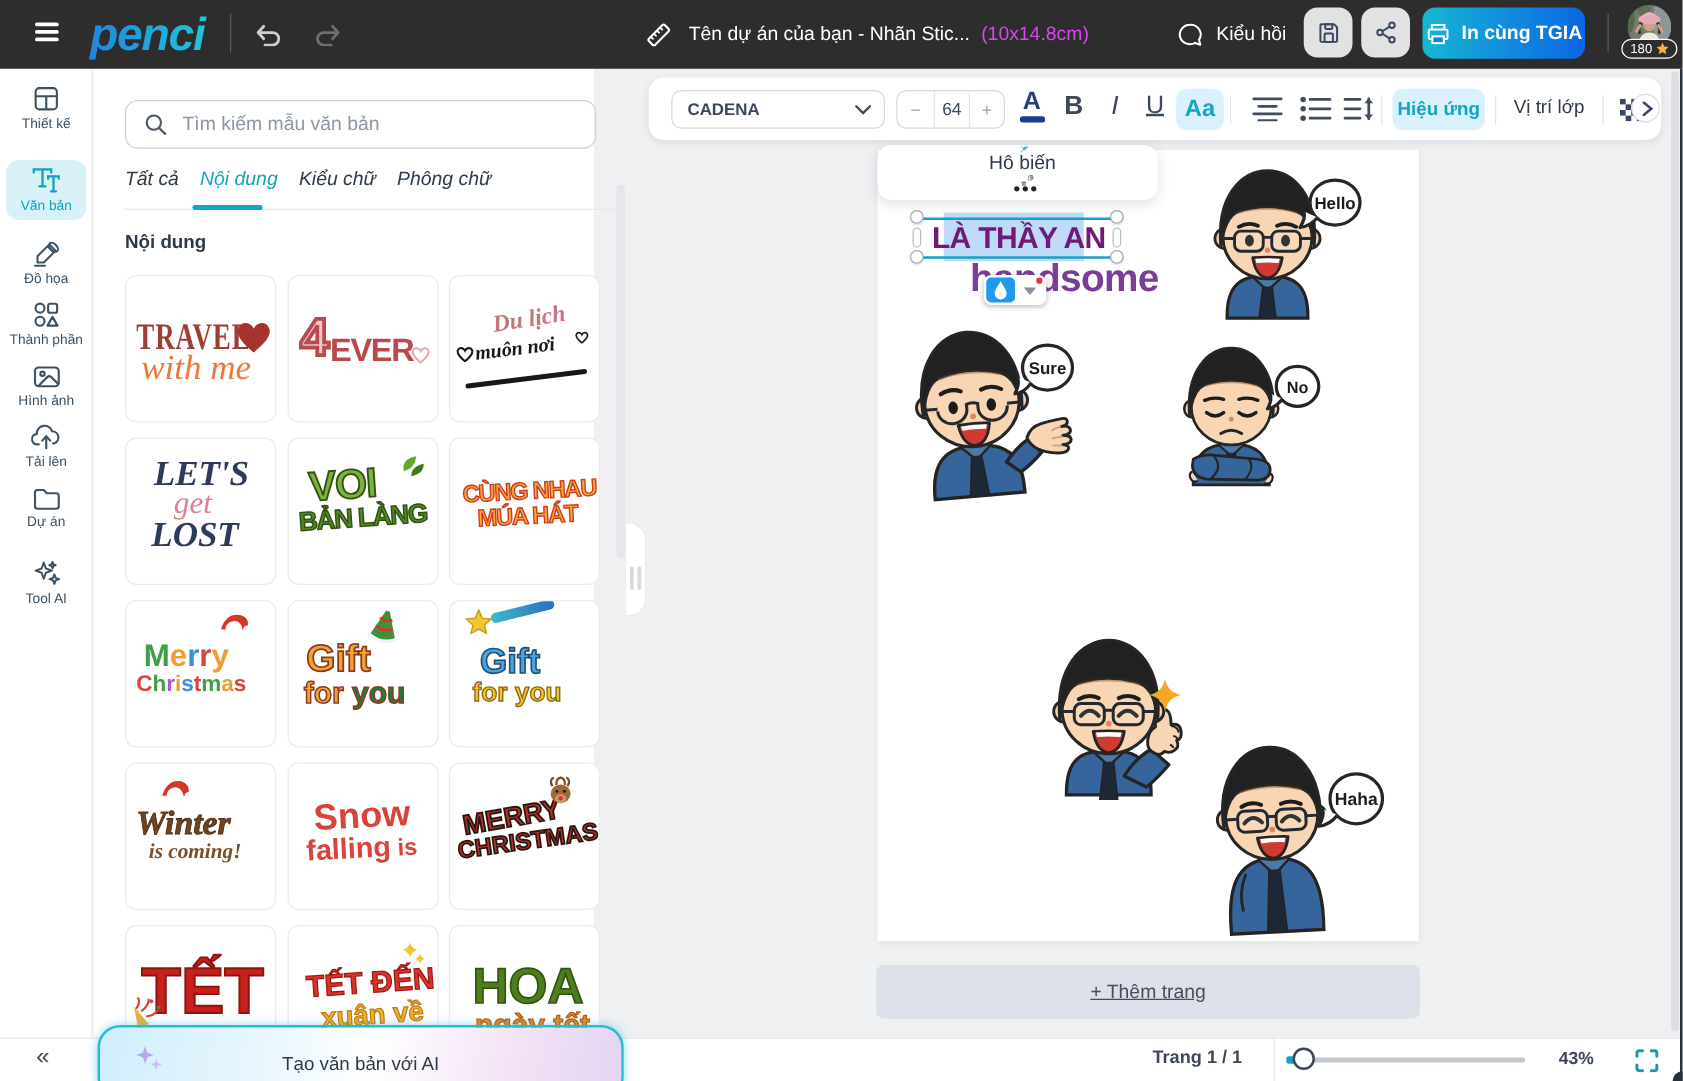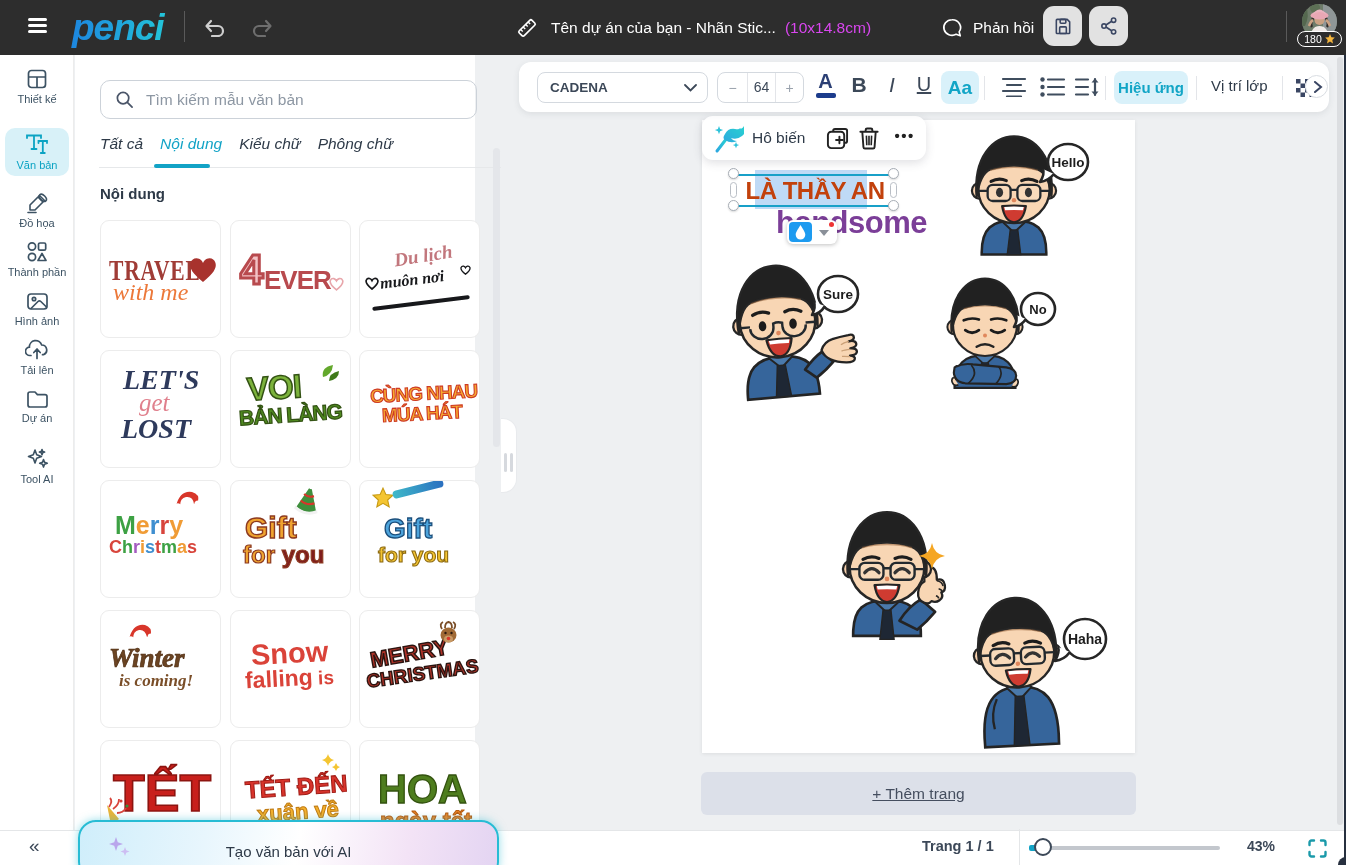--- a/index.html
+++ b/index.html
@@ -47,27 +47,27 @@
   #sizesel { position:absolute; left:198px; top:10px; width:87px; height:31px; border:1px solid #d4d9df; border-radius:8px; display:flex; align-items:center; font-size:14px; color:#3c4858; }
   .tbdiv { position:absolute; top:14px; width:1px; height:24px; background:#e3e5e9; }
   .tealbtn { position:absolute; top:9px; height:33px; background:#d9f1fa; border-radius:8px; color:#12a5c6; display:flex; align-items:center; justify-content:center; }
   #page { position:absolute; left:702px; top:120px; width:433px; height:633px; background:#fff; box-shadow:0 1px 4px rgba(0,0,0,.08); z-index:2; }
   #addpage { position:absolute; left:701px; top:772px; width:435px; height:43px; background:#dce0e9; border-radius:6px; display:flex; align-items:center; justify-content:center; color:#454e5f; font-size:15.5px; z-index:2;text-decoration:underline; }
   
   #rscroll { position:absolute; left:1337px; top:57px; width:6px; height:768px; background:#dcdee1; border-radius:3px; z-index:3; }
   #redge { position:absolute; left:1344px; top:55px; width:2px; height:810px; background:#27303f; z-index:60; }
   #rcorner { position:absolute; left:1338px; top:857px; width:8px; height:8px; background:#27303f; border-radius:8px 0 0 0; z-index:61; }
   
-  #hobien { position:absolute; left:702px; top:116px; width:224px; height:44px; background:#fff; border-radius:11px; box-shadow:0 3px 10px rgba(60,64,80,.16); z-index:10; display:flex; align-items:center; }
+  #hobien { position:absolute; left:702px; top:116px; width:224px; height:44px; background:#fff; border-radius:11px; box-shadow:0 3px 10px rgba(60,64,80,.16); z-index:10; display:flex; align-items:center;flex-direction:column; }
   
   .selline { position:absolute; left:734px; width:160px; height:1.6px; background:#18a0c8; z-index:6; }
   .handle { position:absolute; width:11px; height:11px; border-radius:50%; background:#fff; border:1.4px solid #a7adb5; box-shadow:0 1px 2px rgba(0,0,0,.15); z-index:8; }
   .sidepill { position:absolute; width:7px; height:16px; border-radius:4px; background:#fff; border:1.2px solid #b9bec5; z-index:7; }
   #highlight { position:absolute; left:755px; top:170px; width:112px; height:39px; background:#a9cef3; opacity:.75; z-index:4; }
-  #seltext { position:absolute; left:740px; top:177px; width:150px; white-space:nowrap; text-align:center; font-size:24px; font-weight:bold; color:#c2410c; letter-spacing:-.5px; z-index:5; }
+  #seltext { position:absolute; left:740px; top:177px; width:150px; white-space:nowrap; text-align:center; font-size:24px; font-weight:bold; color:#701a75; letter-spacing:-.5px; z-index:5; }
   #purptext { position:absolute; left:774px; top:205px; width:155px; white-space:nowrap; text-align:center; font-size:31px; font-weight:bold; color:#7b3e98; letter-spacing:-.5px; z-index:5; }
   #colorchip { position:absolute; left:787px; top:220px; width:50px; height:24px; background:#fff; border-radius:6px; box-shadow:0 1px 4px rgba(0,0,0,.25); z-index:9; }
   #colorchip .blue { position:absolute; left:2px; top:2px; width:23px; height:20px; background:#1d9bf0; border-radius:4px; }
   #colorchip .tri { position:absolute; right:8px; top:10px; width:0; height:0; border-left:5px solid transparent; border-right:5px solid transparent; border-top:6px solid #8a9099; }
   #colorchip .dot { position:absolute; right:3px; top:2px; width:5px; height:5px; border-radius:50%; background:#e33; }
   
   #bottombar { position:absolute; left:0; top:830px; width:1346px; height:35px; background:#fff; border-top:1px solid #e4e6e8; z-index:35; }
   #pageinfo { position:absolute; left:922px; top:7px; font-size:14.5px; font-weight:bold; color:#3c4858; }
   #bb-div { position:absolute; left:1019px; top:-2px; width:1px; height:38px; background:#e4e6e8; }
   #ztrack { position:absolute; left:1033px; top:15px; width:187px; height:4px; background:#c3c7cd; border-radius:2px; }
@@ -117,38 +117,46 @@
           <path d="M6.5 8.5 v3 M10 8.5 v3 M13.5 8.5 v3 M17 8.5 v3" stroke="#fff" stroke-width="1.4"></path>
         </g>
       </svg>
     <span>Tên dự án của bạn - Nhãn Stic...</span>
       <span class="dim">(10x14.8cm)</span>
   </div>
   <div id="feedback">
     <svg width="22" height="22" viewBox="0 0 24 24" style="margin-right:10px">
         <path d="M12 3 a9 8.5 0 1 0 4.5 15.9 L21 20.5 l-1.2-4.3 A9 8.5 0 0 0 12 3 Z" fill="none" stroke="#fff" stroke-width="1.8" stroke-linejoin="round"></path>
       </svg>
-    <span>Phản hồi</span>
+    <span>Kiểu hồi</span>
   </div>
   <div class="graybtn" style="left:1043px">
     <svg width="20" height="20" viewBox="0 0 24 24">
         <path d="M5 4 h12 l3 3 v13 a1 1 0 0 1-1 1 H5 a1 1 0 0 1-1-1 V5 a1 1 0 0 1 1-1 Z" fill="none" stroke="#3a4663" stroke-width="1.9" stroke-linejoin="round"></path>
         <rect x="8" y="13" width="8" height="8" rx="1" fill="none" stroke="#3a4663" stroke-width="1.9"></rect>
         <rect x="8.6" y="4" width="6.8" height="4.6" rx="1" fill="none" stroke="#3a4663" stroke-width="1.9"></rect>
       </svg>
   </div>
   <div class="graybtn" style="left:1089px">
     <svg width="20" height="20" viewBox="0 0 24 24">
         <g fill="none" stroke="#3a4663" stroke-width="1.9">
           <circle cx="6" cy="12" r="2.6"></circle>
           <circle cx="17.5" cy="5" r="2.6"></circle>
           <circle cx="17.5" cy="19" r="2.6"></circle>
           <path d="M8.3 10.8 L15.2 6.3 M8.3 13.2 L15.2 17.7"></path>
         </g>
       </svg>
+  </div>
+  <div id="printbtn">
+    <svg width="21" height="20" viewBox="0 0 24 24">
+        <path d="M6 8 V3.5 h12 V8" fill="none" stroke="#fff" stroke-width="1.9"></path>
+        <rect x="3" y="8" width="18" height="9" rx="1.5" fill="none" stroke="#fff" stroke-width="1.9"></rect>
+        <rect x="6.5" y="14.5" width="11" height="6.5" fill="#0e82e0" stroke="#fff" stroke-width="1.9"></rect>
+      </svg>
+    <span>In cùng TGIA</span>
   </div>
   <div id="hdr-div2"></div>
   <div id="avatar">
     <svg width="35" height="35" viewBox="0 0 35 35">
       <rect width="35" height="35" fill="#6e7c6a"></rect>
       <rect x="21" width="14" height="35" fill="#8f9697"></rect>
       <path d="M4 1 Q8 12 3 22 L0 22 0 0 Z" fill="#55684f"></path>
       <circle cx="13" cy="4" r="5" fill="#5d7055"></circle>
       <path d="M8 35 Q9 22 17.5 22 Q26 22 27 35 Z" fill="#efe9e6"></path>
       <circle cx="17.5" cy="16" r="5" fill="#caa183"></circle>
@@ -246,21 +254,21 @@
   </div>
   <div id="tabline"></div>
   <div id="tabunderline"></div>
   <div id="sechead">Nội dung</div>
 
   <div class="card" style="left:25px;top:165px">
     <div style="position:absolute;left:8px;top:32px;font-size:30px;font-weight:bold;color:#a03c36;transform:scaleX(.72);transform-origin:left;letter-spacing:1px;font-family:'Liberation Serif',serif">TRAVEL</div>
     <svg style="position:absolute;left:88px;top:36px" width="28" height="26" viewBox="0 0 28 26">
         <path d="M14 25 C4 17 0 11 1.5 6 Q3.5 0.5 9 1.5 Q12.5 2.3 14 6 Q15.5 2.3 19 1.5 Q24.5 0.5 26.5 6 C28 11 24 17 14 25 Z" fill="#a8322d"></path>
       </svg>
-    <div style="position:absolute;left:12px;top:58px;font-size:24px;font-style:italic;color:#ec7839;font-family:'Liberation Serif',serif">with me</div>
+    <div style="position:absolute;left:12px;top:58px;font-size:28px;font-style:italic;color:#ec7839;font-family:'Liberation Serif',serif">with me</div>
   </div>
   <div class="card" style="left:155px;top:165px">
     <div style="position:absolute;left:9px;top:25px;font-size:42px;font-weight:bold;color:#f3c3c6;-webkit-text-stroke:3px #b84a4e">4</div>
     <div style="position:absolute;left:33px;top:44px;font-size:26px;font-weight:bold;color:#b84a4e;letter-spacing:-1px">EVER</div>
     <svg style="position:absolute;left:98px;top:56px" width="15" height="14" viewBox="0 0 28 26">
         <path d="M14 24 C5 17 1 11 2.5 6.5 Q4.5 2 9 3 Q12.5 4 14 7 Q15.5 4 19 3 Q23.5 2 25.5 6.5 C27 11 23 17 14 24 Z" fill="none" stroke="#e8a6ab" stroke-width="3"></path>
       </svg>
   </div>
   <div class="card" style="left:284px;top:165px">
     <div style="position:absolute;left:34px;top:24px;font-size:19px;font-style:italic;font-weight:bold;color:#c2777d;transform:rotate(-9deg);white-space:nowrap;font-family:'Liberation Serif',serif">Du lịch</div>
@@ -296,21 +304,21 @@
     <div style="position:absolute;left:14px;top:30px;font-size:25px;font-weight:bold"><span style="color:#3da144">M</span><span style="color:#f09c36">e</span><span style="color:#3f8fd0">r</span><span style="color:#d8453c">r</span><span style="color:#f09c36">y</span></div>
     <div style="position:absolute;left:8px;top:56px;font-size:18px;font-weight:bold"><span style="color:#d8453c">C</span><span style="color:#3da144">h</span><span style="color:#a45cc1">r</span><span style="color:#f09c36">i</span><span style="color:#3f8fd0">s</span><span style="color:#d8453c">t</span><span style="color:#3da144">m</span><span style="color:#f09c36">a</span><span style="color:#d8453c">s</span></div>
     <svg style="position:absolute;left:70px;top:6px" width="32" height="24" viewBox="0 0 32 24">
         <path d="M5 19 Q9 3 21 5 Q29 7 27 15 L23 17 Q22 9 15 10 Q9 11 9 19 Z" fill="#d8362a"></path>
         <circle cx="27" cy="17" r="3.6" fill="#fff"></circle>
         <path d="M4 17 q5 -2 7 2 q-1 4 -5 3 q-3 -1 -2 -5" fill="#fff"></path>
       </svg>
   </div>
   <div class="card" style="left:155px;top:425px">
     <div style="position:absolute;left:14px;top:30px;font-size:30px;font-weight:bold;color:#f0a430;-webkit-text-stroke:1.4px #8d3a20">Gift</div>
-    <div style="position:absolute;left:12px;top:60px;font-size:24px;font-weight:bold;-webkit-text-stroke:1.2px #8d3a20"><span style="color:#f0a430">for </span><span style="color:#7f1d1d">you</span></div>
+    <div style="position:absolute;left:12px;top:60px;font-size:24px;font-weight:bold;-webkit-text-stroke:1.2px #8d3a20"><span style="color:#f0a430">for </span><span style="color:#15803d">you</span></div>
     <svg style="position:absolute;left:60px;top:2px" width="34" height="34" viewBox="0 0 34 34">
         <g transform="rotate(12 17 17)">
           <path d="M17 2 L27 26 Q17 32 7 26 Z" fill="#3f8f3d"></path>
           <path d="M10 19 q7 4 14 0 M12 12 q5 3 10 0" stroke="#d8362a" stroke-width="2.2" fill="none"></path>
           <circle cx="17" cy="3" r="2.8" fill="#fff"></circle>
           <path d="M6 25 q11 7 22 0 l1 3 q-12 7 -24 0 Z" fill="#f2f2f2"></path>
         </g>
       </svg>
   </div>
   <div class="card" style="left:284px;top:425px">

